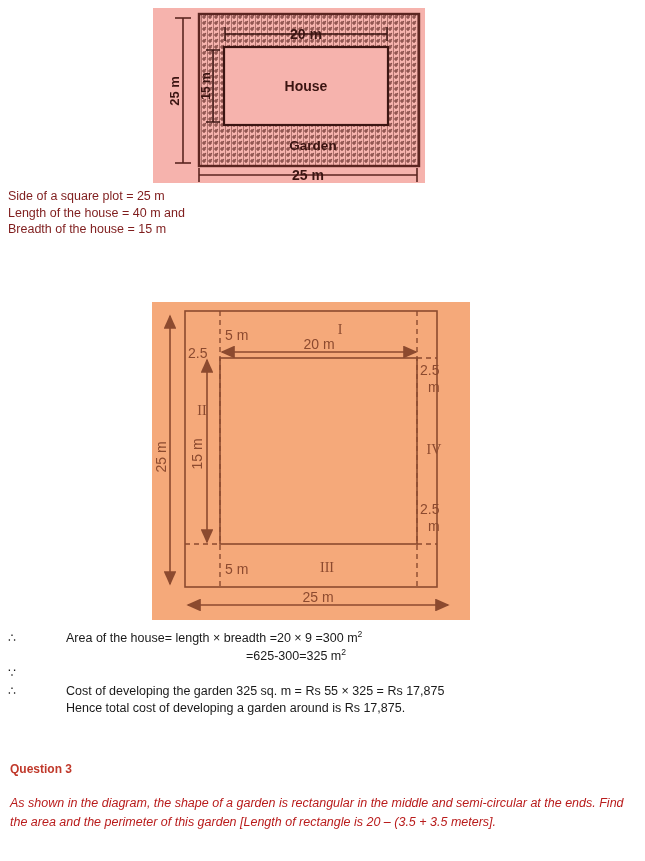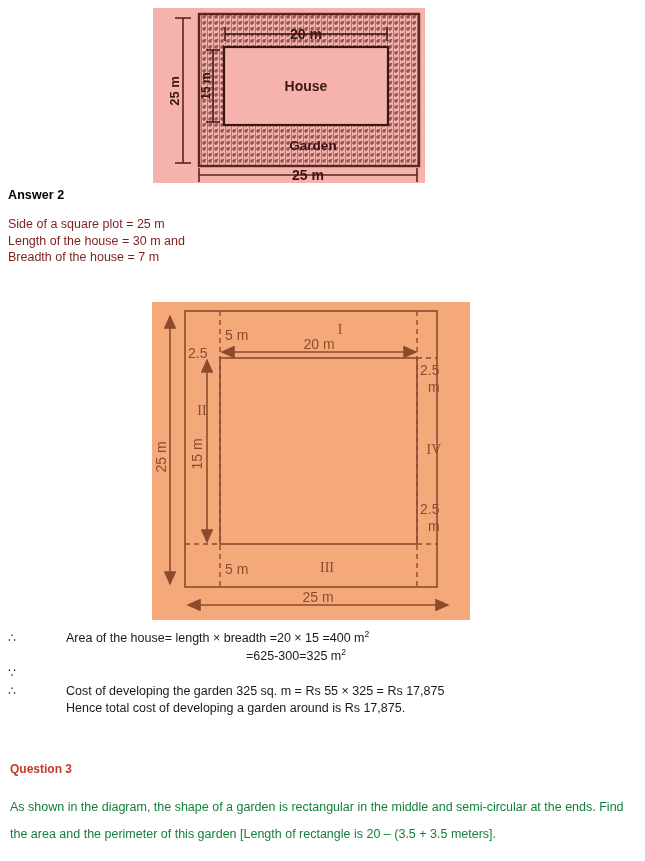--- a/index.html
+++ b/index.html
@@ -89,22 +89,23 @@
     width: 622px;
   }
   #question-heading {
     font-size: 12px;
     font-weight: bold;
     color: #c0392b;
     margin: 0 0 18px 0;
   }
   #question-body {
     font-size: 12.5px;
-    line-height: 27px;
-    color: #15803d;
+    line-height: 19px;
+    color: #b91c1c;
+    font-style: italic;
   }
 </style>
 </head>
 <body>
 
 <div id="figure-one">
   <svg id="fig1-svg" width="272" height="175" viewBox="0 0 272 175">
     <defs>
       <pattern id="hatch" patternUnits="userSpaceOnUse" width="6" height="6">
         <rect width="6" height="6" fill="#f6b3ad"></rect>
@@ -137,24 +138,23 @@
     <text x="160" y="142" fill="#3b1512" font-family="Liberation Sans, sans-serif" font-size="13.5" font-weight="bold" text-anchor="middle">Garden</text>
 
     <line x1="46" y1="167" x2="264" y2="167" stroke="#5b2520" stroke-width="1.6"></line>
     <line x1="46" y1="160" x2="46" y2="174" stroke="#5b2520" stroke-width="1.6"></line>
     <line x1="264" y1="160" x2="264" y2="174" stroke="#5b2520" stroke-width="1.6"></line>
     <text x="155" y="172" fill="#3b1512" font-family="Liberation Sans, sans-serif" font-size="14" font-weight="bold" text-anchor="middle">25 m</text>
   </svg>
 </div>
 
 <div id="answer-block">
-  <div id="answer-heading">Answer 2</div>
   <div class="solution-line">Side of a square plot = 25 m</div>
-  <div class="solution-line">Length of the house = 30 m and</div>
-  <div class="solution-line">Breadth of the house = 7 m</div>
+  <div class="solution-line">Length of the house = 40 m and</div>
+  <div class="solution-line">Breadth of the house = 15 m</div>
 </div>
 
 <div id="figure-two">
   <svg id="fig2-svg" width="318" height="318" viewBox="0 0 318 318">
 
     <rect x="33" y="9" width="252" height="276" fill="none" stroke="#8c4a2f" stroke-width="1.6"></rect>
 
     <rect x="68" y="56" width="197" height="186" fill="none" stroke="#8c4a2f" stroke-width="1.6"></rect>
 
     <line x1="68" y1="9" x2="68" y2="285" stroke="#8c4a2f" stroke-width="1.4" stroke-dasharray="5,4"></line>
@@ -199,21 +199,21 @@
     <text x="188" y="32" fill="#8c4a2f" font-family="Liberation Serif, serif" font-size="14" text-anchor="middle">I</text>
     <text x="50" y="113" fill="#8c4a2f" font-family="Liberation Serif, serif" font-size="14" text-anchor="middle">II</text>
     <text x="175" y="270" fill="#8c4a2f" font-family="Liberation Serif, serif" font-size="14" text-anchor="middle">III</text>
     <text x="282" y="152" fill="#8c4a2f" font-family="Liberation Serif, serif" font-size="14" text-anchor="middle">IV</text>
   </svg>
 </div>
 
 <div id="result-block">
   <div class="result-row">
     <span class="result-sym">∴</span>
-    <span class="result-txt"><span>Area of the house= length × breadth =20 × 15 =400 m</span><sup>2</sup></span>
+    <span class="result-txt"><span>Area of the house= length × breadth =20 × 9 =300 m</span><sup>2</sup></span>
   </div>
   <div class="result-row">
     <span class="result-sym"></span>
     <span class="result-txt indent-far"><span>=625-300=325 m</span><sup>2</sup></span>
   </div>
   <div class="result-row">
     <span class="result-sym">∵</span>
   </div>
   <div class="result-row">
     <span class="result-sym">∴</span>

